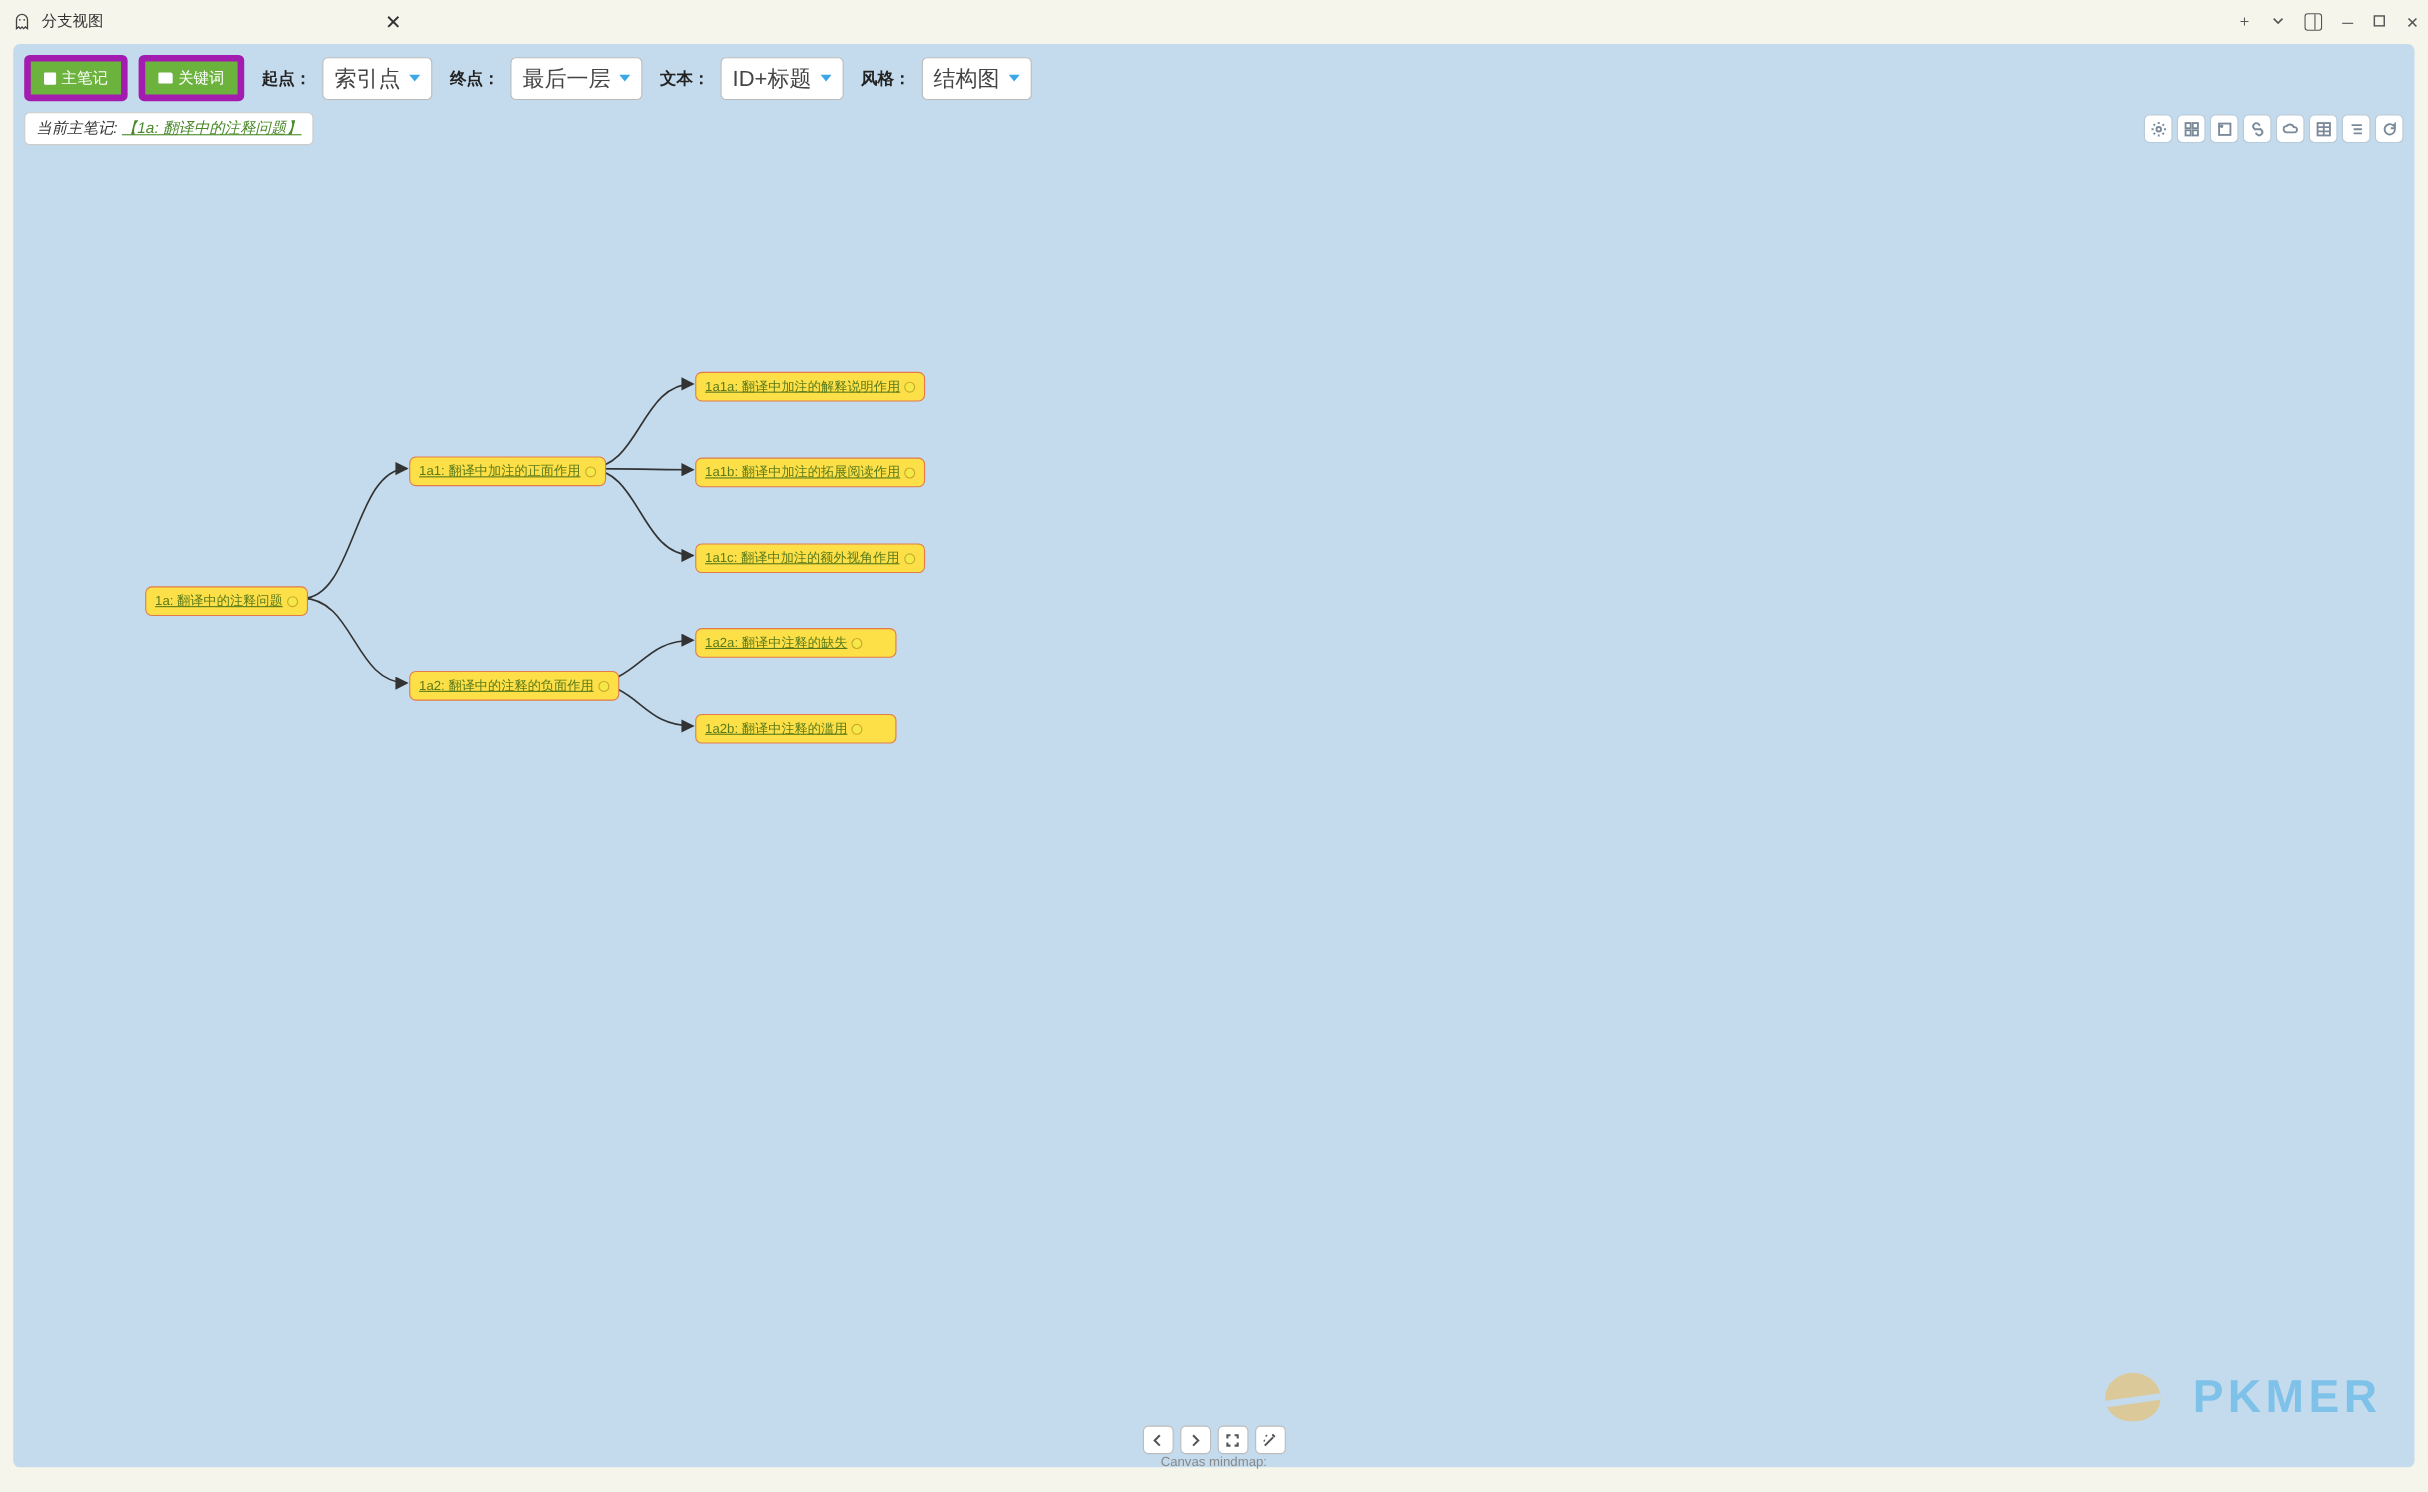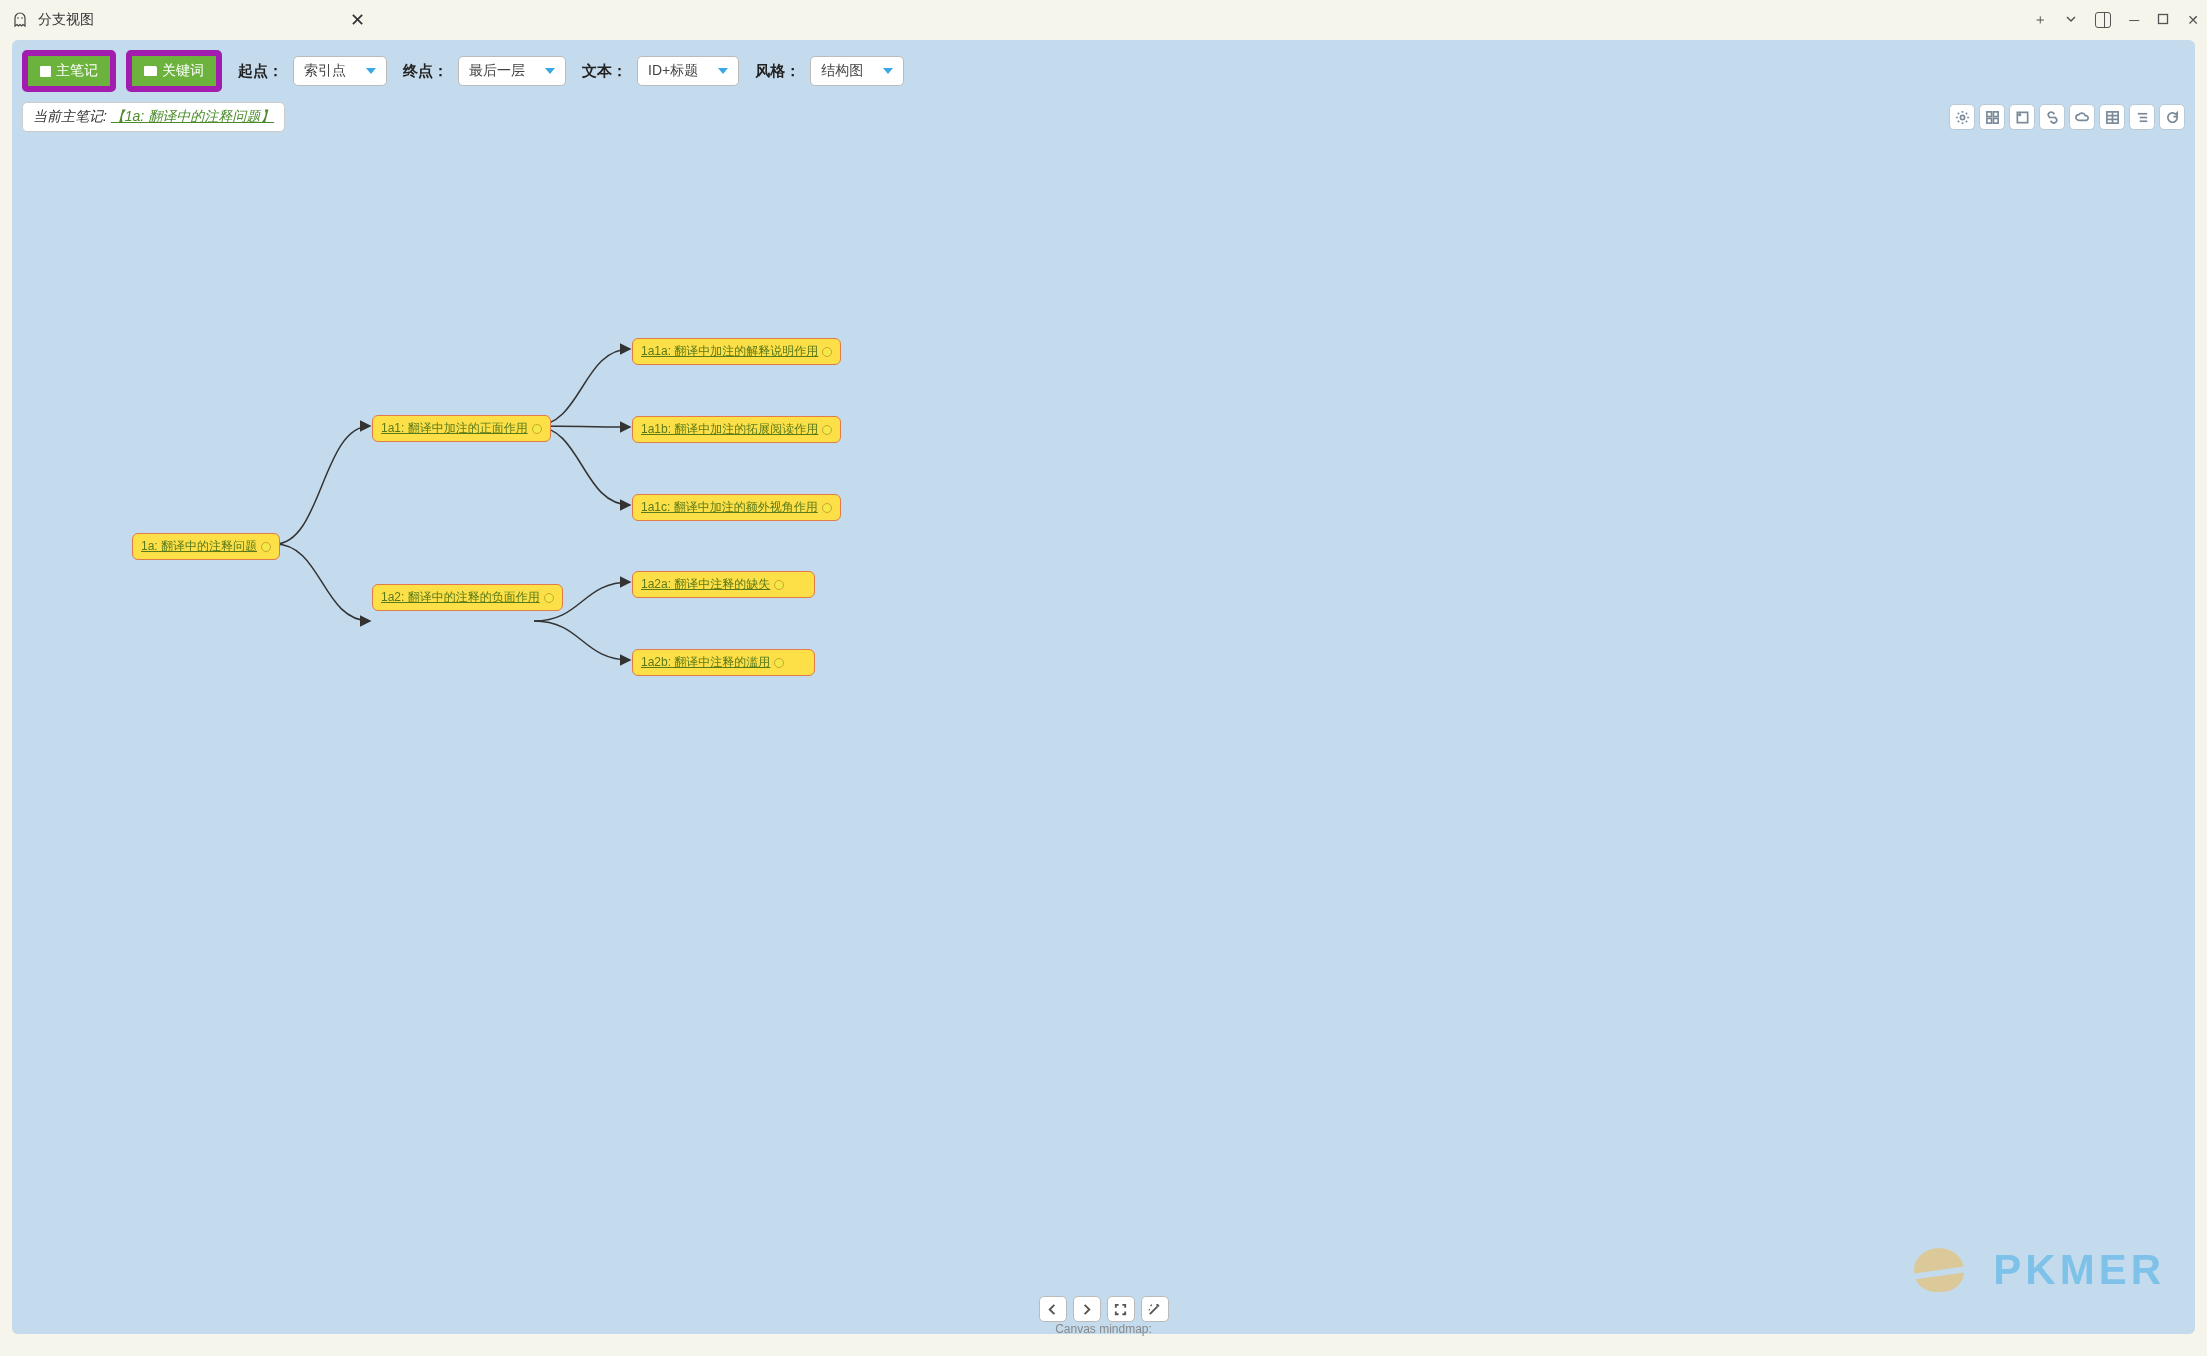--- a/index.html
+++ b/index.html
@@ -17,21 +17,21 @@
   
   
   .main { position: absolute; top: 40px; left: 12px; right: 12px; bottom: 22px; background: #c4dbed; border-radius: 6px; }
   
   
   .toolbar1 { display: flex; align-items: center; gap: 10px; padding: 10px 10px 6px 10px; }
   .btn-green { background: #6cb33e; color: #fff; border: 6px solid #a21caf; border-radius: 5px; padding: 6px 12px; font-size: 14px; display: flex; align-items: center; gap: 5px; cursor: pointer; }
   .btn-green .sq { width: 11px; height: 11px; background: #fff; border-radius: 1px; display: inline-block; }
   .btn-green .sq.folder { width: 13px; height: 10px; border-radius: 1px 2px 1px 1px; position: relative; }
   .tb-label { font-size: 15px; font-weight: 600; color: #222; margin-left: 6px; }
-  .dropdown { background: #fff; border: 1px solid #bbb; border-radius: 5px; padding: 5px 10px; font-size: 14px; color: #444; display: flex; align-items: center; gap: 20px; cursor: pointer; }
+  .dropdown { background: #fff; border: 1px solid #bbb; border-radius: 5px; padding: 5px 10px; font-size: 20px; color: #444; display: flex; align-items: center; gap: 8px; cursor: pointer; }
   .dropdown .caret { width: 0; height: 0; border-left: 5px solid transparent; border-right: 5px solid transparent; border-top: 6px solid #3aa8e6; }
   
   
   .toolbar2 { display: flex; align-items: center; justify-content: space-between; padding: 4px 10px 10px 10px; }
   .current-note { background: #fff; border: 1px solid #ccc; border-radius: 5px; padding: 5px 10px; font-size: 14px; color: #333; font-style: italic; }
   .current-note a { color: #4a8a2a; text-decoration: underline; }
   .icon-row { display: flex; gap: 4px; }
   .icon-btn { width: 26px; height: 26px; background: #fff; border: 1px solid #b8c9d8; border-radius: 5px; display: flex; align-items: center; justify-content: center; cursor: pointer; color: #7a8a99; }
   .icon-btn svg { width: 15px; height: 15px; stroke: #7a8a99; fill: none; stroke-width: 1.8; }
   
@@ -195,21 +195,21 @@
     </svg>
 
     <div class="node" style="left:120px; top:397px;">
       <span>1a: 翻译中的注释问题</span>
         <span class="dot"></span>
     </div>
     <div class="node" style="left:360px; top:279px;">
       <span>1a1: 翻译中加注的正面作用</span>
         <span class="dot"></span>
     </div>
-    <div class="node" style="left:360px; top:448px;">
+    <div class="node" style="left:360px; top:474px;">
       <span>1a2: 翻译中的注释的负面作用</span>
         <span class="dot"></span>
     </div>
     <div class="node" style="left:620px; top:202px;">
       <span>1a1a: 翻译中加注的解释说明作用</span>
         <span class="dot"></span>
     </div>
     <div class="node" style="left:620px; top:280px;">
       <span>1a1b: 翻译中加注的拓展阅读作用</span>
         <span class="dot"></span>

